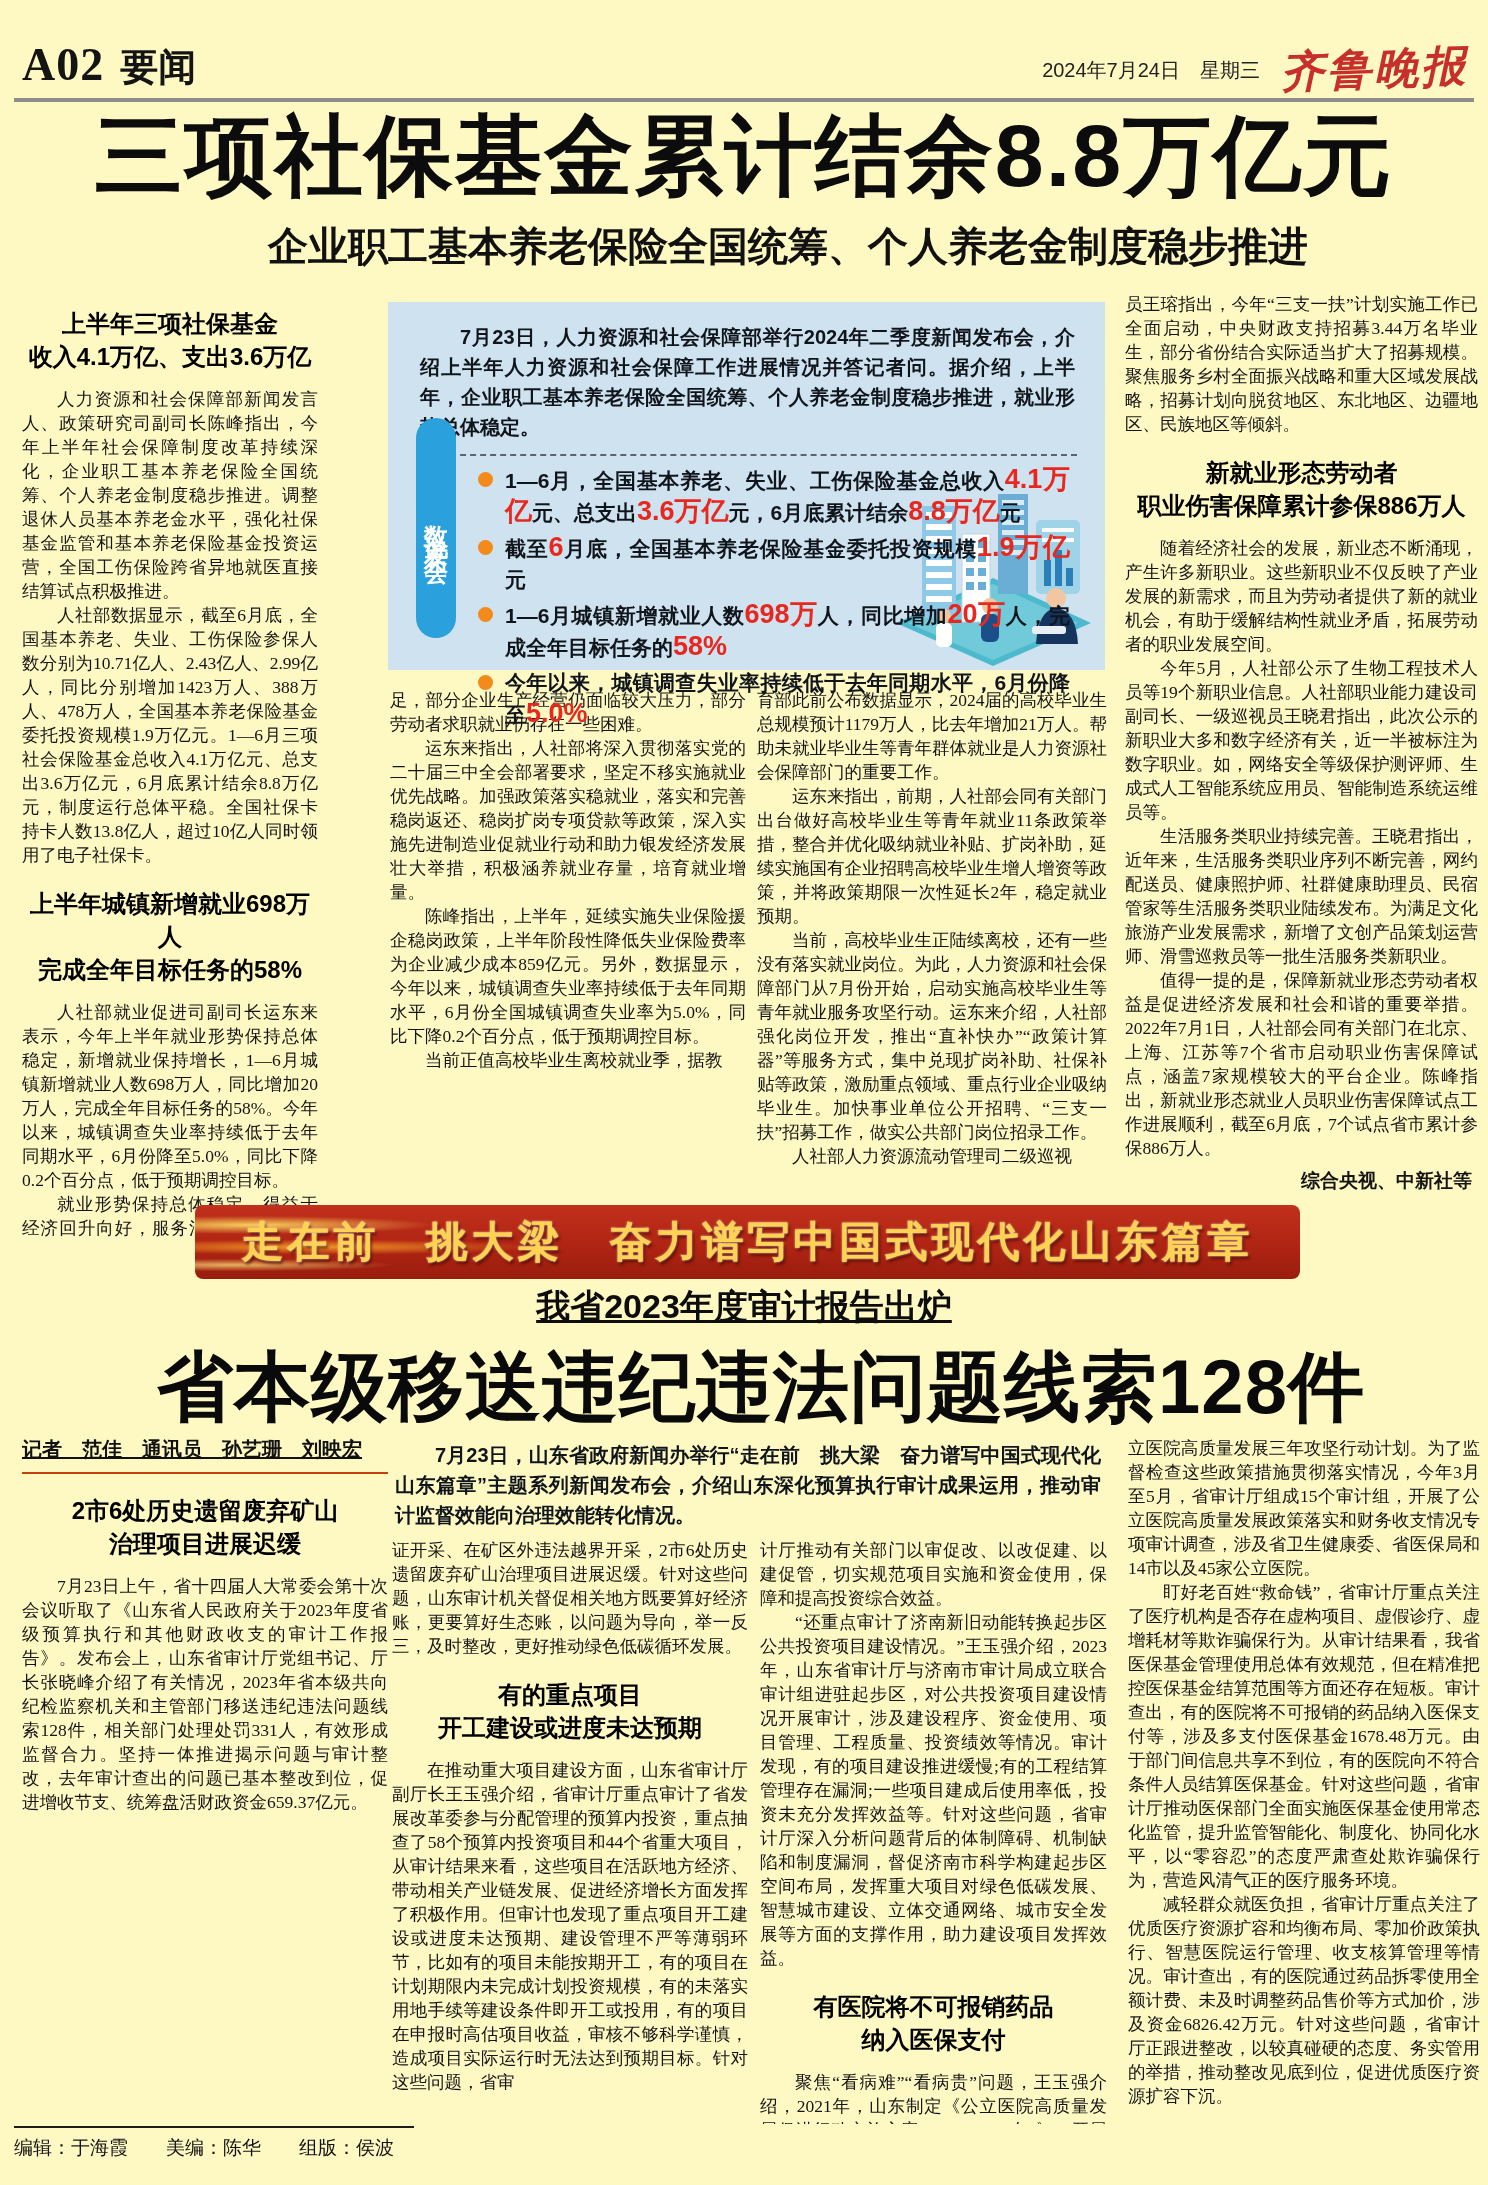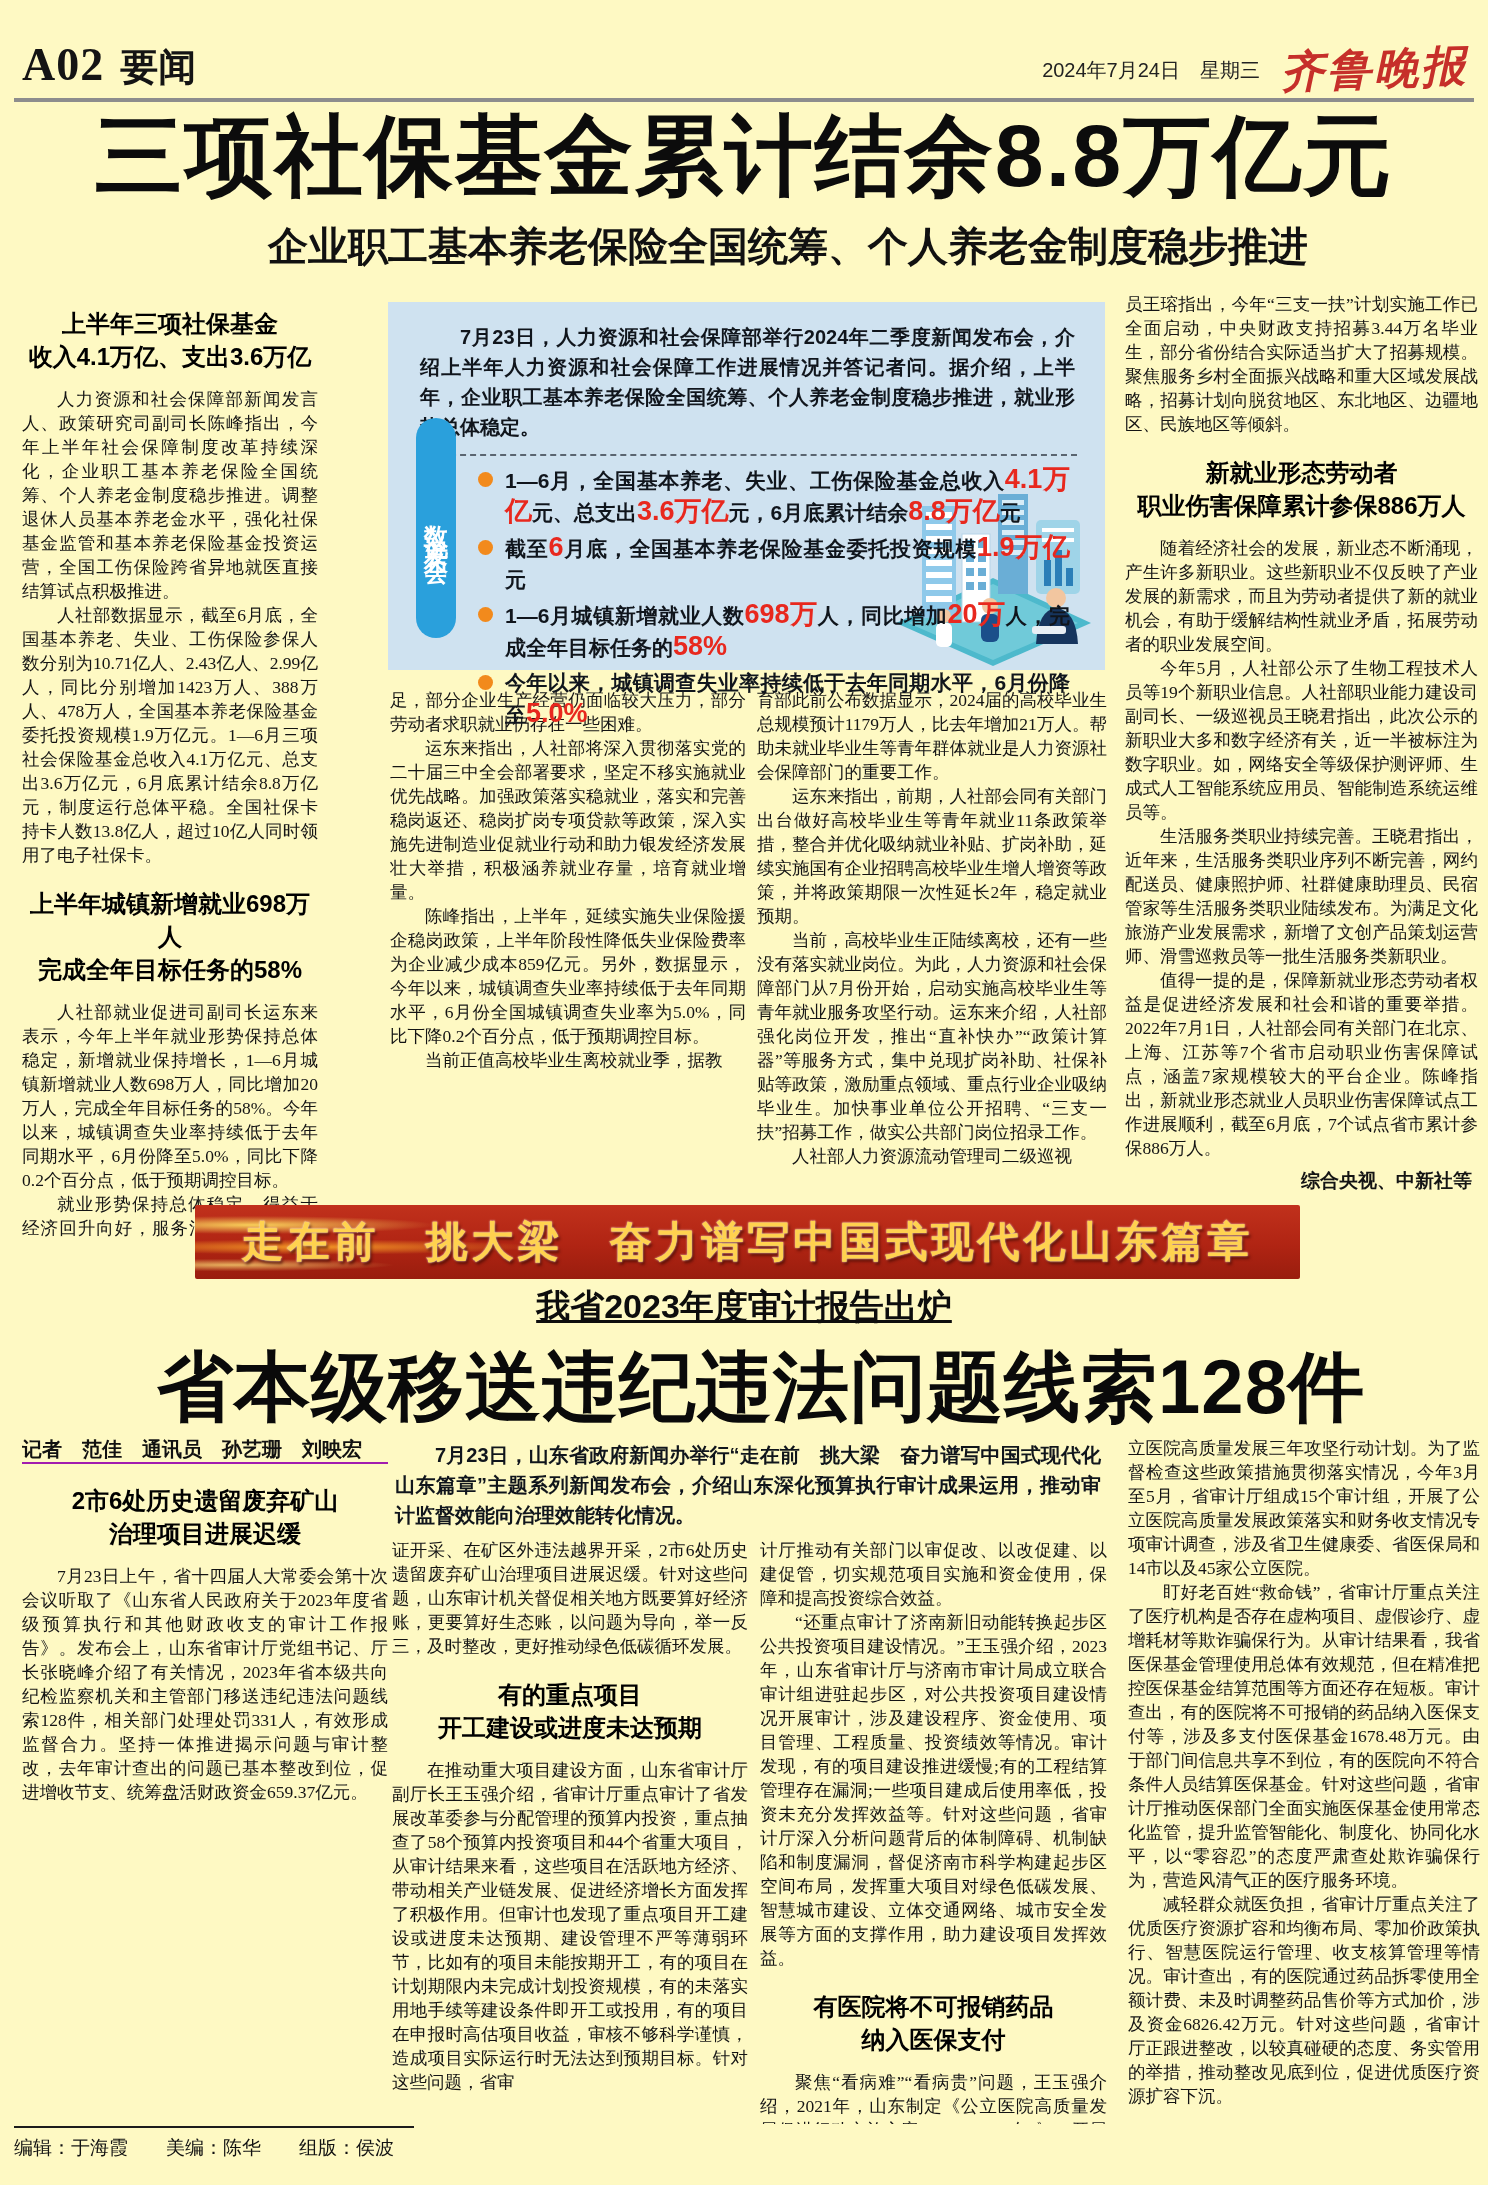--- a/index.html
+++ b/index.html
@@ -46,37 +46,37 @@
   .pill span{writing-mode:vertical-rl;font:900 24px/1 "Liberation Sans",sans-serif;color:#fff;letter-spacing:9px;}
   .fact-list{list-style:none;margin:2px 0 0 90px;padding:0;width:592px;position:relative;z-index:2;}
   .fact-list li{position:relative;padding-left:27px;margin-bottom:4px;
                 font:700 21px/31px "Liberation Sans",sans-serif;color:#10151c;text-align:justify;}
   .fact-list li::before{content:"";position:absolute;left:0;top:8px;width:15px;height:15px;
                 border-radius:50%;background:#f28a1c;}
   .hl{color:#e8281e;font-weight:900;font-size:27px;line-height:31px;}
   .info-art{position:absolute;right:4px;bottom:2px;z-index:1;}
 
   
-  .banner{position:absolute;left:195px;top:1205px;width:1105px;height:74px;border-radius:2px;
+  .banner{position:absolute;left:195px;top:1205px;width:1105px;height:74px;border-radius:8px;
           background:linear-gradient(180deg,#c1311c 0%,#b02413 55%,#991d0e 100%);
           display:flex;align-items:center;justify-content:center;overflow:hidden;}
   .banner::before{content:"";position:absolute;left:-12px;top:4px;width:580px;height:66px;
           background:
             radial-gradient(ellipse 260px 13px at 70px 16px, rgba(255,224,96,.9), transparent 70%),
             radial-gradient(ellipse 320px 11px at 130px 38px, rgba(255,170,40,.85), transparent 70%),
             radial-gradient(ellipse 230px 9px at 50px 56px, rgba(255,225,120,.75), transparent 70%);}
   .banner-text{position:relative;font:900 42px/1 "Liberation Sans",sans-serif;color:#ffd24f;
           letter-spacing:4px;text-shadow:0 0 2px rgba(255,255,255,.95),2px 3px 3px rgba(60,8,0,.65);}
   .kicker{position:absolute;left:0;top:1288px;width:100%;text-align:center;margin:0;
           font:700 34px/1.1 "Liberation Sans",sans-serif;color:#0d0d0d;text-decoration:underline;}
   .headline2{position:absolute;left:0;top:1330px;width:100%;text-align:center;margin:17px;
           font:900 76px/1.05 "Liberation Sans",sans-serif;letter-spacing:1px;color:#0a0a0a;}
 
-  .byline{font:600 20px/26px "Liberation Sans",sans-serif;border-bottom:2px solid #a21caf;
-          margin-bottom:4px;color:#111;}
+  .byline{font:600 20px/26px "Liberation Sans",sans-serif;border-bottom:2px solid #c2410c;
+          padding-bottom:10px;margin-bottom:4px;color:#111;text-decoration:underline;}
   .bot-intro{position:absolute;left:395px;top:1440px;width:706px;margin:0;
           font:700 20px/30px "Liberation Sans",sans-serif;text-indent:2em;text-align:justify;color:#10151c;}
   .bot-c1{left:22px;top:1436px;width:366px;height:688px;}
   .bot-c2{left:392px;top:1538px;width:356px;height:586px;}
   .bot-c3{left:760px;top:1538px;width:347px;height:586px;}
   .bot-c4{left:1128px;top:1436px;width:352px;height:688px;}
 
   
   .footer{position:absolute;left:14px;top:2126px;width:400px;border-top:2px solid #1c1c1c;padding-top:9px;
           font:400 19px/1.2 "Liberation Sans",sans-serif;color:#111;}

